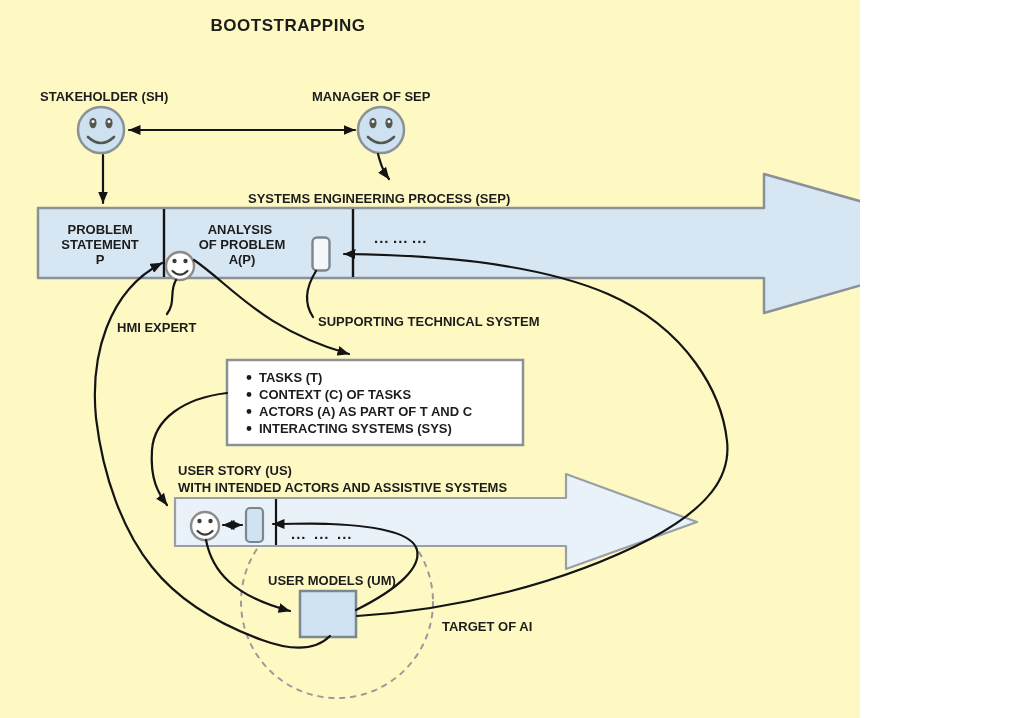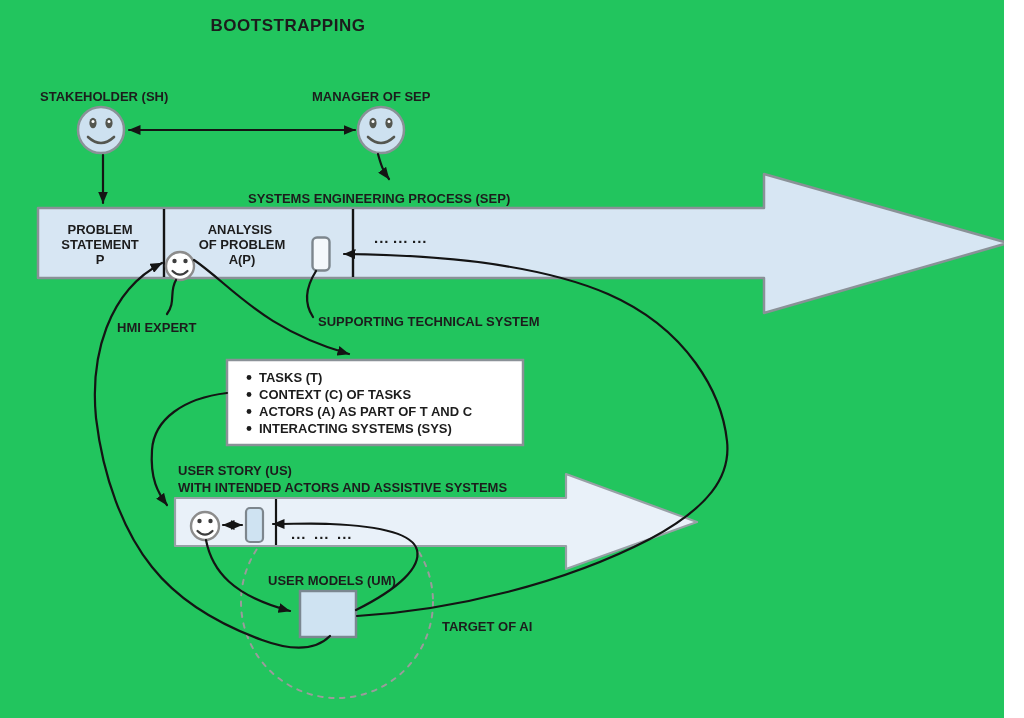--- a/index.html
+++ b/index.html
@@ -1,16 +1,16 @@
 <!DOCTYPE html>
 <html><head>
 <meta charset="utf-8">
 <style>
   html,body{margin:0;padding:0;background:#ffffff;}
-  .stage{position:relative;width:1004px;height:718px;background:#22c55e;overflow:hidden;}
+  .stage{position:relative;width:860px;height:718px;background:#fef9c3;overflow:hidden;}
   svg{display:block;}
   text{font-family:"Liberation Sans","DejaVu Sans",sans-serif;font-weight:700;fill:#1c1c1c;}
   .lbl{font-size:13px;}
   .title{font-size:17px;letter-spacing:.5px;}
   .dots{font-size:15px;letter-spacing:1px;}
 </style>
 </head>
 <body>
 
 <div class="stage">

